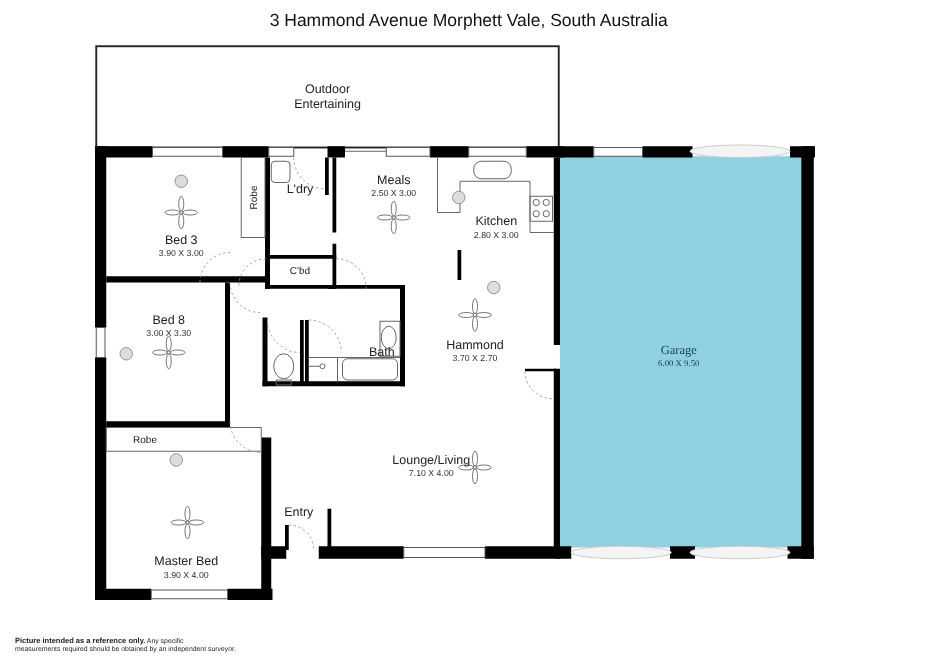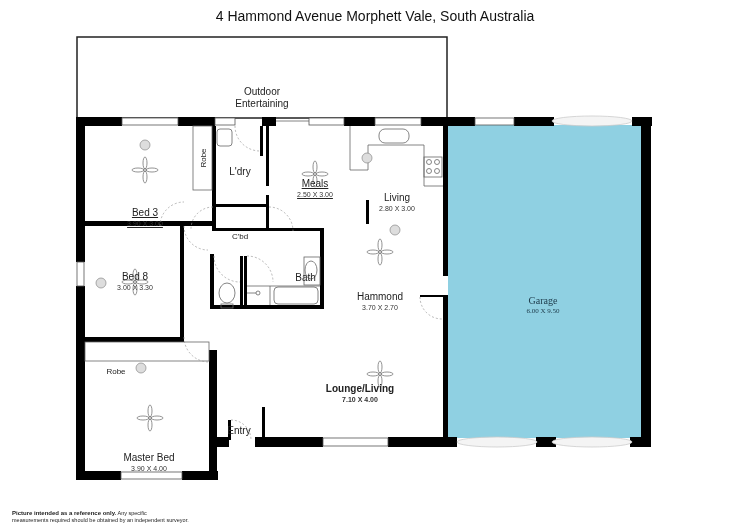--- a/index.html
+++ b/index.html
@@ -1,31 +1,31 @@
 <!DOCTYPE html>
 <html><head>
 <meta charset="utf-8">
 <style>
   html, body { margin:0; padding:0; background:#ffffff; }
   body { width:750px; height:526px; position:relative; overflow:hidden; font-family:"Liberation Sans", sans-serif; color:#222; }
   .title { position:absolute; top:8px; left:0; width:750px; text-align:center; font-size:14px; color:#111; }
   .plan { position:absolute; left:0; top:0; width:750px; height:526px; }
-  .lbl { position:absolute; text-align:center; white-space:nowrap; transform:translateX(-50%);margin-top:20px; }
+  .lbl { position:absolute; text-align:center; white-space:nowrap; transform:translateX(-50%); }
   .name { font-size:10px; color:#222; display:block; line-height:12px; }
   .dim { font-size:7px; color:#333; display:block; line-height:9px; }
   .robe-v { position:absolute; font-size:8px; transform:translate(-50%,-50%) rotate(-90deg); white-space:nowrap; }
   .small { font-size:8px; }
   .disclaimer { position:absolute; left:12px; top:510px; font-size:5.5px; line-height:6.5px; color:#222; }
   .disclaimer b { font-size:6px; }
   svg { position:absolute; left:0; top:0; }
 </style>
 </head>
 <body>
 
-<div class="title">4 Hammond Avenue Morphett Vale, South Australia</div>
+<div class="title">3 Hammond Avenue Morphett Vale, South Australia</div>
 
 <svg class="plan" width="750" height="526" viewBox="0 0 750 526">
 
   <rect x="77" y="37" width="370" height="81" fill="none" stroke="#222" stroke-width="1.5"></rect>
 
   <rect x="448" y="125" width="193" height="313" fill="#8fd0e2"></rect>
 
   <g fill="#000">
 
     <rect x="76" y="117" width="46" height="9"></rect>
@@ -210,72 +210,72 @@
     <circle cx="367" cy="158" r="5"></circle>
     <circle cx="395" cy="230" r="5"></circle>
   </g>
 </svg>
 
 <div class="lbl" style="left:262px; top:66px;">
   <span class="name">Outdoor</span>
   <span class="name">Entertaining</span>
 </div>
 
-<div class="lbl" style="left:145px; top:187px;text-decoration:underline;">
+<div class="lbl" style="left:145px; top:187px;">
   <span class="name">Bed 3</span>
   <span class="dim">3.90 X 3.00</span>
 </div>
 <div class="robe-v" style="left:203px; top:158px;">Robe</div>
 
 <div class="lbl" style="left:240px; top:146px;">
   <span class="name">L'dry</span>
 </div>
 <div class="lbl" style="left:240px; top:211px;text-align:right;">
   <span class="name small">C'bd</span>
 </div>
 
-<div class="lbl" style="left:315px; top:158px;text-decoration:underline;">
+<div class="lbl" style="left:315px; top:139px;">
   <span class="name">Meals</span>
   <span class="dim">2.50 X 3.00</span>
 </div>
 
 <div class="lbl" style="left:397px; top:172px;">
-  <span class="name">Living</span>
+  <span class="name">Kitchen</span>
   <span class="dim">2.80 X 3.00</span>
 </div>
 
 <div class="lbl" style="left:135px; top:251px;">
   <span class="name">Bed 8</span>
   <span class="dim">3.00 X 3.30</span>
 </div>
 
-<div class="lbl" style="left:283px; top:252px;padding-left:45px;">
+<div class="lbl" style="left:283px; top:277px;padding-left:45px;">
   <span class="name">Bath</span>
 </div>
 
 <div class="lbl" style="left:380px; top:271px;">
   <span class="name">Hammond</span>
   <span class="dim">3.70 X 2.70</span>
 </div>
 
 <div class="lbl" style="left:543px; top:275px;font-family:Liberation Serif, serif;">
   <span class="name" style="color:#1d3a4a;">Garage</span>
   <span class="dim" style="color:#1d3a4a;">6.00 X 9.50</span>
 </div>
 
 <div class="lbl" style="left:116px; top:346px;">
   <span class="name small">Robe</span>
 </div>
 
-<div class="lbl" style="left:149px; top:432px;">
+<div class="lbl" style="left:149px; top:444px;">
   <span class="name">Master Bed</span>
   <span class="dim">3.90 X 4.00</span>
 </div>
 
-<div class="lbl" style="left:360px; top:363px;font-weight:bold;">
+<div class="lbl" style="left:345px; top:363px;">
   <span class="name">Lounge/Living</span>
   <span class="dim">7.10 X 4.00</span>
 </div>
 
 <div class="lbl" style="left:239px; top:405px;text-align:right;">
   <span class="name">Entry</span>
 </div>
 
 <div class="disclaimer">
   <b>Picture intended as a reference only.</b><span> Any specific</span><br>

